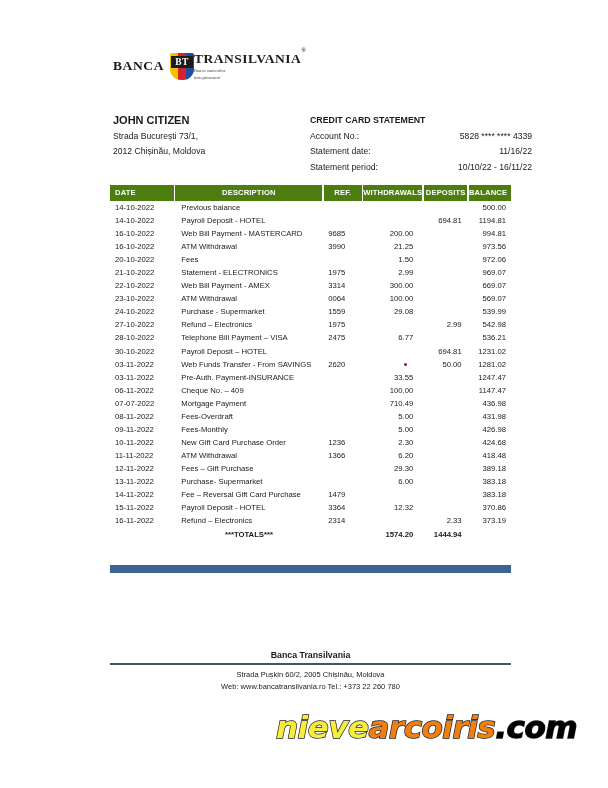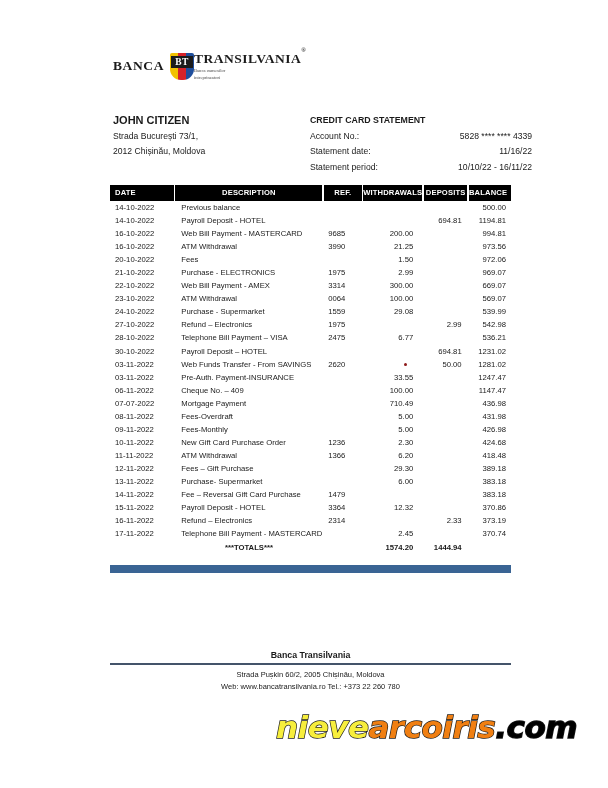--- a/index.html
+++ b/index.html
@@ -138,21 +138,21 @@
   }
   .thead {
     display: flex;
     height: 16px;
     font-size: 7.6px;
     font-weight: bold;
     color: #ffffff;
     letter-spacing: 0.15px;
   }
   .thead > div {
-    background: #000000;
+    background: #4d7c0f;
     height: 16px;
     line-height: 16px;
     box-sizing: border-box;
   }
   .c-date   { width: 64px;  padding-left: 5px; }
   .c-desc   { width: 148px; text-align: center; margin-left: 1.5px; }
   .c-ref    { width: 38px;  text-align: center; margin-left: 1.5px; }
   .c-wdr    { width: 59px;  text-align: center; margin-left: 1.5px; }
   .c-dep    { width: 44px;  text-align: center; margin-left: 1.5px; }
   .c-bal    { width: 42px;  text-align: right; padding-right: 5px; margin-left: 1.5px; }
@@ -332,21 +332,21 @@
         <div class="trow">
           <div class="c-date">20-10-2022</div>
           <div class="c-desc">Fees</div>
           <div class="c-ref"></div>
           <div class="c-wdr">1.50</div>
           <div class="c-dep"></div>
           <div class="c-bal">972.06</div>
         </div>
         <div class="trow">
           <div class="c-date">21-10-2022</div>
-          <div class="c-desc">Purchase  - ELECTRONICS</div>
+          <div class="c-desc">Statement  - ELECTRONICS</div>
           <div class="c-ref">1975</div>
           <div class="c-wdr">2.99</div>
           <div class="c-dep"></div>
           <div class="c-bal">969.07</div>
         </div>
         <div class="trow">
           <div class="c-date">22-10-2022</div>
           <div class="c-desc">Web Bill Payment - AMEX</div>
           <div class="c-ref">3314</div>
           <div class="c-wdr">300.00</div>
@@ -489,28 +489,20 @@
           <div class="c-dep"></div>
           <div class="c-bal">370.86</div>
         </div>
         <div class="trow">
           <div class="c-date">16-11-2022</div>
           <div class="c-desc">Refund – Electronics</div>
           <div class="c-ref">2314</div>
           <div class="c-wdr"></div>
           <div class="c-dep">2.33</div>
           <div class="c-bal">373.19</div>
-        </div>
-        <div class="trow">
-          <div class="c-date">17-11-2022</div>
-          <div class="c-desc">Telephone Bill Payment - MASTERCARD</div>
-          <div class="c-ref"></div>
-          <div class="c-wdr">2.45</div>
-          <div class="c-dep"></div>
-          <div class="c-bal">370.74</div>
         </div>
       </div>
     <div class="trow totals">
       <div class="c-date"></div>
       <div class="c-desc">***TOTALS***</div>
       <div class="c-ref"></div>
       <div class="c-wdr">1574.20</div>
       <div class="c-dep">1444.94</div>
       <div class="c-bal"></div>
     </div>

